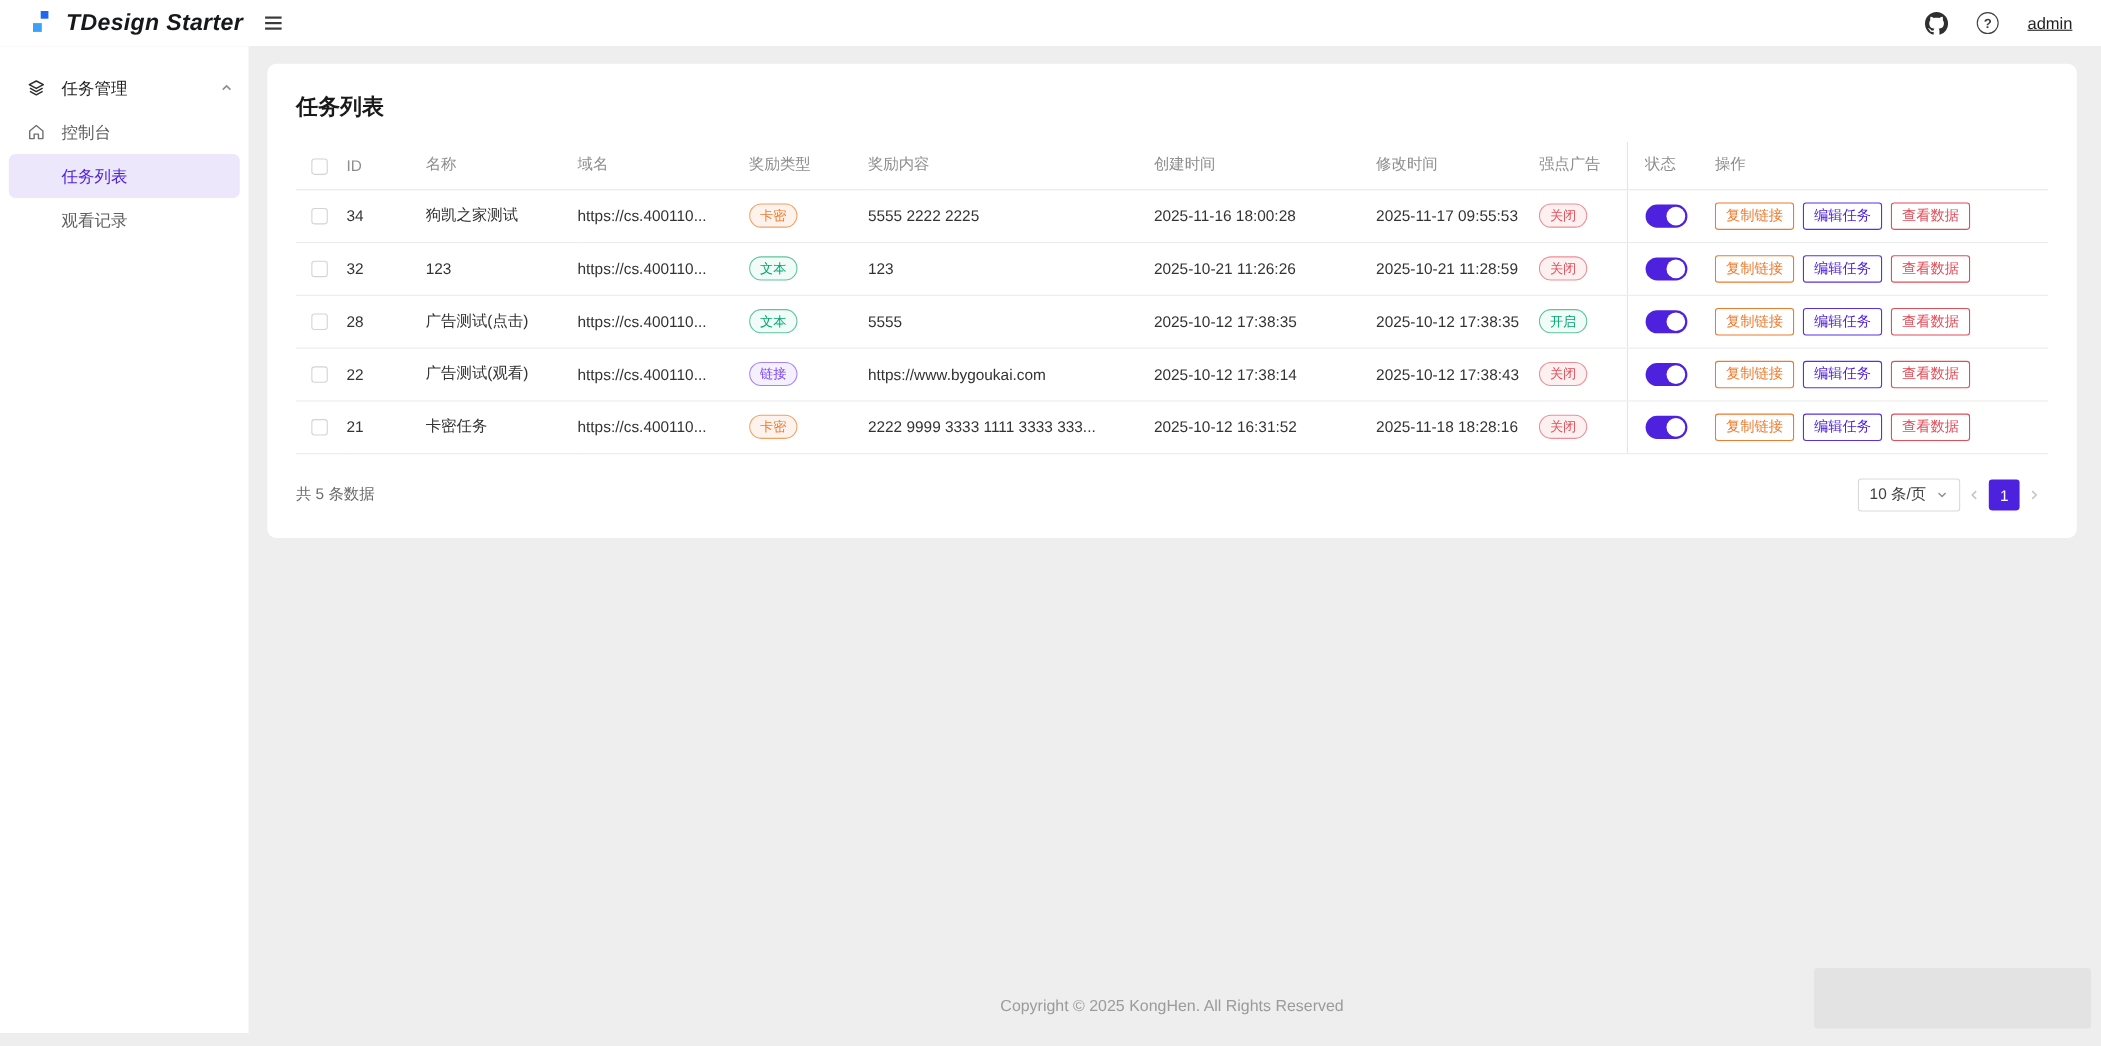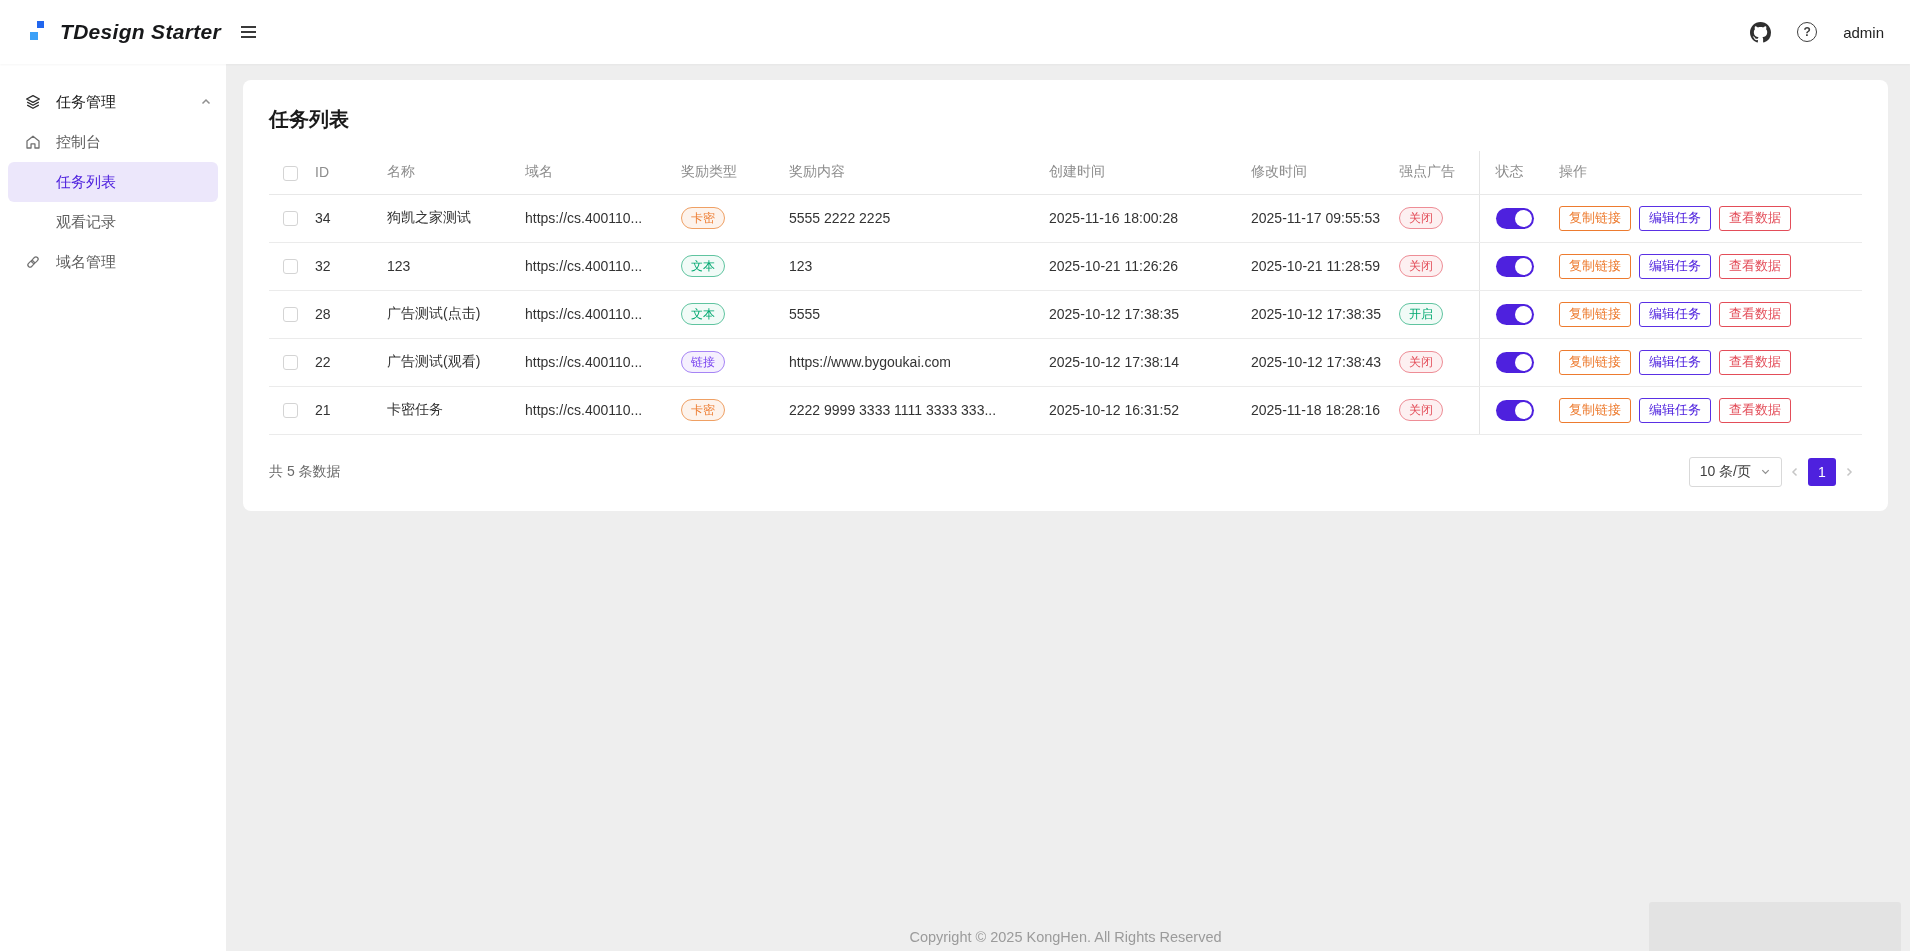--- a/index.html
+++ b/index.html
@@ -1,30 +1,30 @@
 <!DOCTYPE html>
 <html><head>
 <meta charset="utf-8">
 <style>
   * { margin:0; padding:0; box-sizing:border-box; }
   html,body { width:1910px; height:951px; overflow:hidden; }
   body { font-family:"Liberation Sans","DejaVu Sans",sans-serif; background:#eeeeee; color:#333; }
 
   
-  .topbar { height:64px; background:#fff; display:flex; align-items:center; padding:0 26px; position:relative; z-index:5; box-shadow:0 1px 2px rgba(0,0,0,.04); }
+  .topbar { height:42px; background:#fff; display:flex; align-items:center; padding:0 26px; position:relative; z-index:5; box-shadow:0 1px 2px rgba(0,0,0,.04); }
   .logo-mark { position:relative; width:24px; height:28px; flex:0 0 auto; }
   .logo-mark .sq1 { position:absolute; top:3px; left:11px; width:7px; height:7px; background:#2166ee; }
   .logo-mark .sq2 { position:absolute; top:14px; left:4px; width:8px; height:8px; background:#3ba0f7; }
   .brand { font-style:italic; font-weight:700; font-size:21px; letter-spacing:.3px; color:#17181a; margin:0 16px 0 10px; white-space:nowrap; }
   .burger { display:inline-flex; flex-direction:column; gap:3px; cursor:pointer; padding:4px; }
   .burger i { display:block; width:15px; height:2px; background:#3a3a3a; }
   .topbar-right { margin-left:auto; display:flex; align-items:center; gap:26px; }
   .icon-btn { display:flex; align-items:center; justify-content:center; cursor:pointer; }
   .help-circle { width:20px; height:20px; border:1.6px solid #3f3f3f; border-radius:50%; display:flex; align-items:center; justify-content:center; font-size:12px; font-weight:700; color:#3f3f3f; }
-  .admin-name { font-size:15px; color:#222; cursor:pointer; }
+  .admin-name { font-size:15px; color:#222; cursor:pointer;text-decoration:underline; }
 
   
   .layout { display:flex; height:897px; }
   .sidebar { width:226px; background:#fff; padding-top:18px; flex:0 0 auto; }
   .side-item { height:40px; display:flex; align-items:center; gap:14px; padding:0 14px 0 24px; font-size:15px; color:#5e5e5e; cursor:pointer; }
   .side-item svg { flex:0 0 auto; }
   .side-item .chev { margin-left:auto; }
   .side-item.parent-active { color:#1c1c1c; }
   .side-sub { height:40px; display:flex; align-items:center; font-size:15px; color:#5e5e5e; padding-left:56px; cursor:pointer; }
   .side-sub.active { background:#ece7fb; color:#4e21de; margin:0 8px; border-radius:6px; padding-left:48px; }
@@ -117,29 +117,20 @@
       <svg width="18" height="18" viewBox="0 0 24 24" fill="none" stroke="#707070" stroke-width="1.7" stroke-linejoin="round">
           <path d="M4 10.8 12 4.2l8 6.6V20h-5.4v-5.4h-5.2V20H4z"></path>
         </svg>
       <span>控制台</span>
     </div>
     <div class="side-sub active">
       <span>任务列表</span>
     </div>
     <div class="side-sub">
       <span>观看记录</span>
-    </div>
-    <div class="side-item">
-      <svg width="18" height="18" viewBox="0 0 24 24" fill="none" stroke="#707070" stroke-width="1.6">
-          <g transform="rotate(-45 12 12)">
-            <rect x="3.6" y="9.1" width="9.6" height="5.8" rx="2.9"></rect>
-            <rect x="10.8" y="9.1" width="9.6" height="5.8" rx="2.9"></rect>
-          </g>
-        </svg>
-      <span>域名管理</span>
     </div>
   </div>
 
   <div class="main">
     <div class="card">
       <div class="page-title">任务列表</div>
 
       <table>
         <colgroup>
           <col style="width:46px">

